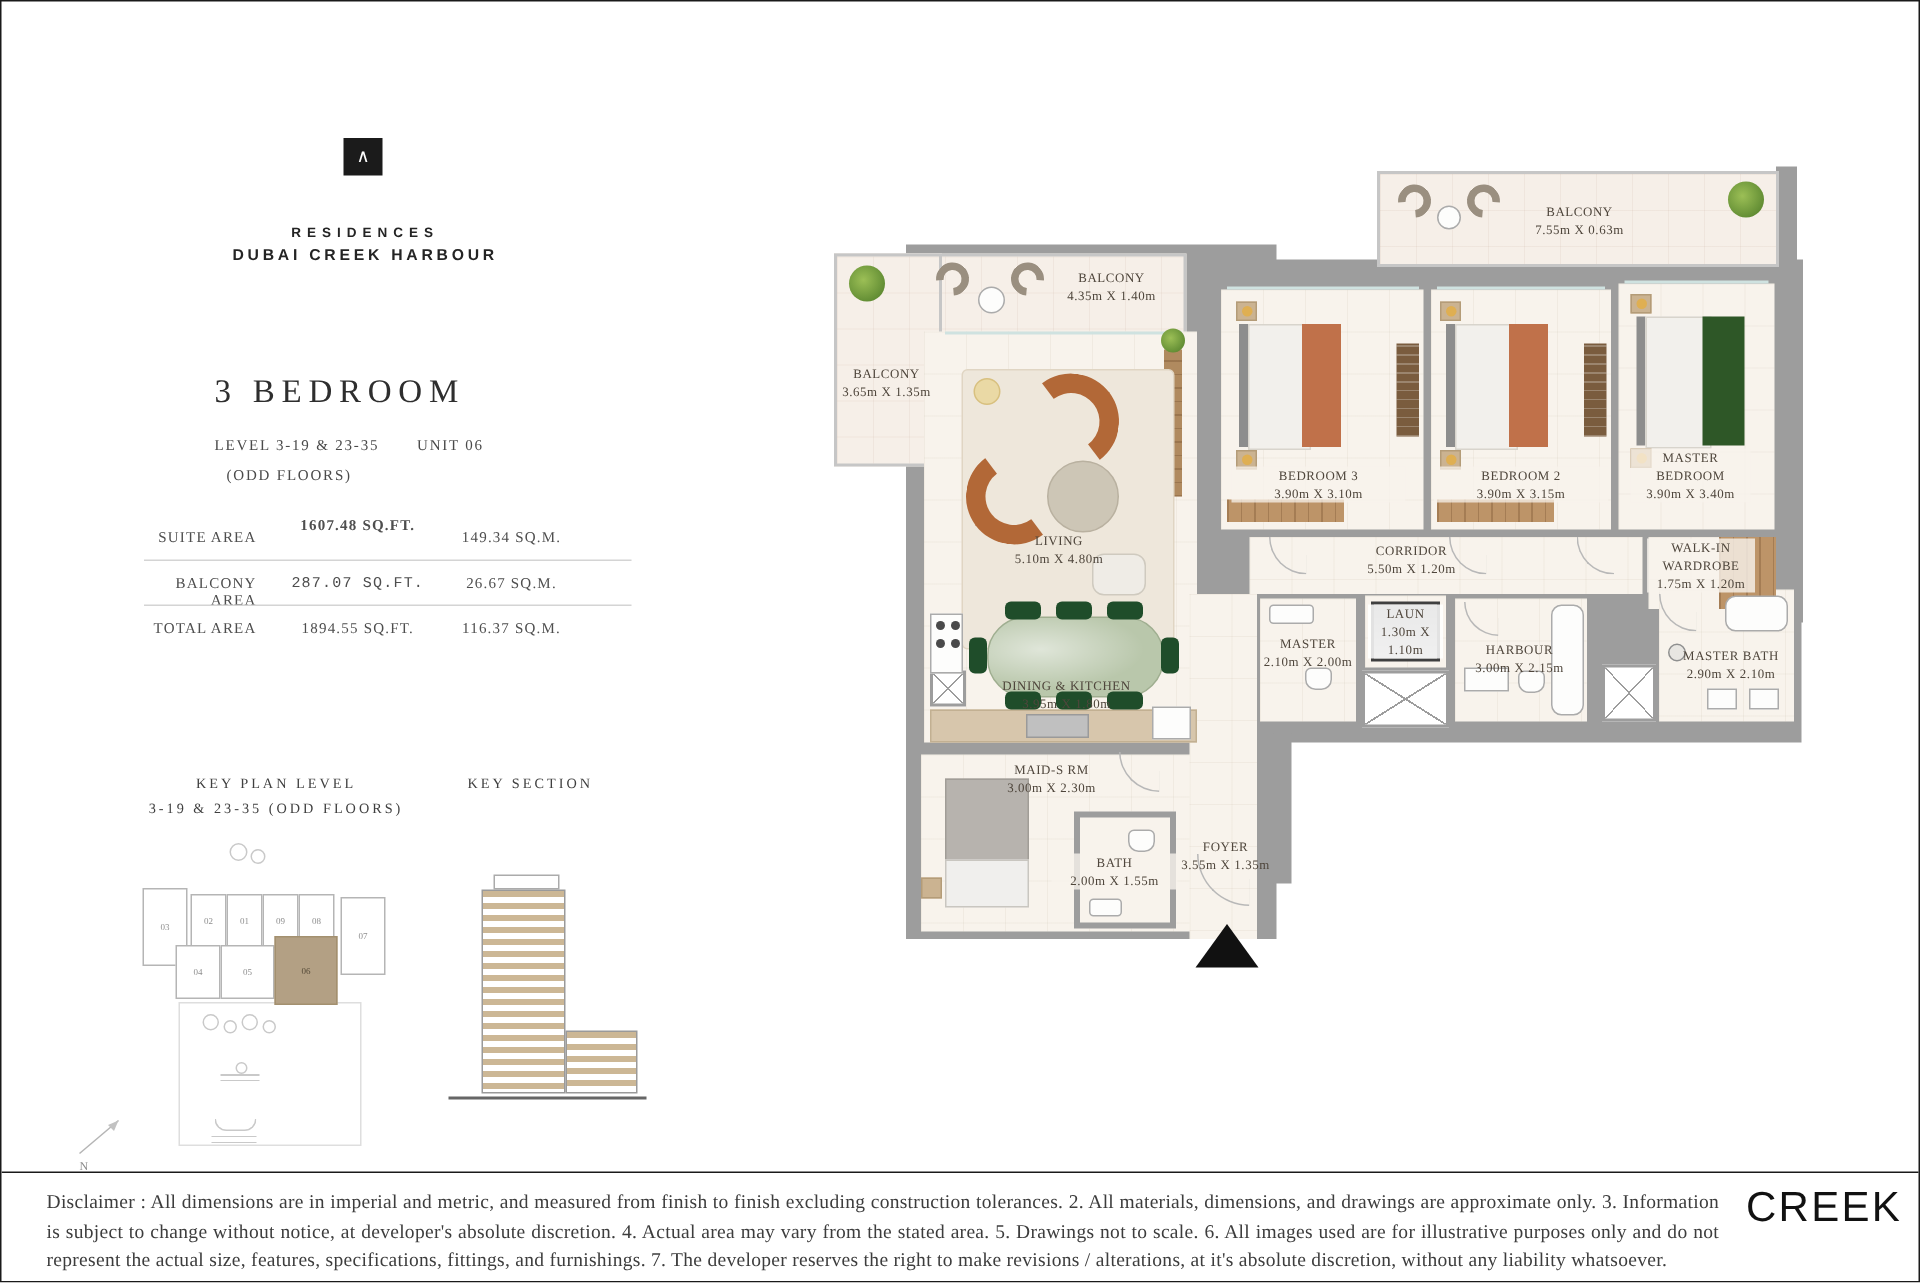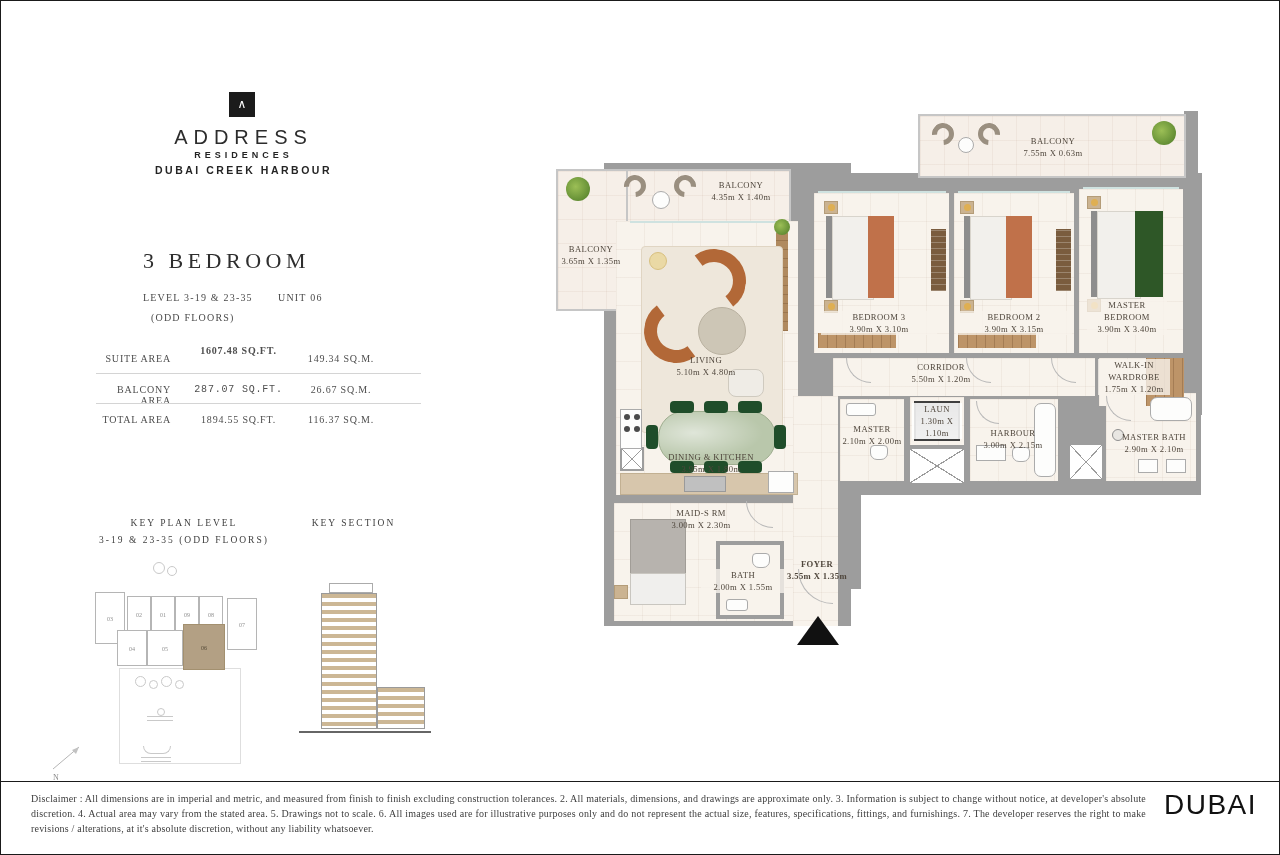--- a/index.html
+++ b/index.html
@@ -47,30 +47,29 @@
   .nstand{background:#cbb391;z-index:10;border:1px solid #b49c78;box-sizing:border-box;}
   .lampdot{background:#dfaf52;border-radius:50%;z-index:12;}
   
   .kbox{border:1px solid #b5b5b5;box-sizing:border-box;background:#fff;z-index:3;
         font:6px "Liberation Serif",serif;color:#8f8f8f;text-align:center;}
   .klight{border:1px solid #dedede;box-sizing:border-box;z-index:1;}
   .waves{background-image:repeating-linear-gradient(to bottom,#c9c9c9 0 1px,transparent 1px 4px);z-index:2;}
   .treedot{border:1px solid #c9c9c9;border-radius:50%;z-index:2;background:#fff;}
   .stripes{background:repeating-linear-gradient(to bottom,#ccb795 0 4px,#ffffff 4px 8px);
            border:1px solid #9a9a9a;box-sizing:border-box;}
-  .disclaimer{font-size:10px;line-height:1.5;text-align:justify;color:#3d3d3d;letter-spacing:.2px;}
+  .disclaimer{font-size:13px;line-height:1.5;text-align:justify;color:#3d3d3d;letter-spacing:.2px;}
   .emaar{font-family:"Liberation Sans",sans-serif;font-size:28px;letter-spacing:1.5px;color:#111;}
 </style>
 </head>
 <body>
 
 <div class="page">
 
   <div class="abs logo-mark" style="left:228px;top:91px;">∧</div>
-  <div class="abs brand-name" style="left:140px;top:125px;width:205px;">ADDRESS</div>
   <div class="abs brand-sub1" style="left:140px;top:149px;width:205px;">RESIDENCES</div>
   <div class="abs brand-sub2" style="left:110px;top:163px;width:265px;">DUBAI CREEK HARBOUR</div>
 
   <div class="abs unit-title" style="left:142px;top:247px;">3 BEDROOM</div>
   <div class="abs meta" style="left:142px;top:291px;">LEVEL 3-19 &amp; 23-35</div>
   <div class="abs meta" style="left:277px;top:291px;">UNIT 06</div>
   <div class="abs meta" style="left:150px;top:311px;">(ODD FLOORS)</div>
 
   <div class="abs tbl-cell" style="left:95px;top:352px;width:75px;text-align:right;">SUITE AREA</div>
   <div class="abs tbl-cell" style="left:185px;top:344px;width:105px;text-align:center;font-weight:bold;">1607.48 SQ.FT.</div>
@@ -309,23 +308,23 @@
       <span class="rdims">3.95m X 1.80m</span>
     </div>
     <div class="rlabel" style="left:95px;top:396px;width:120px;">
       <span class="rname">MAID-S RM</span>
       <span class="rdims">3.00m X 2.30m</span>
     </div>
     <div class="rlabel" style="left:155px;top:458px;width:84px;background:rgba(248,243,236,.8);z-index:31;">
       <span class="rname">BATH</span>
       <span class="rdims">2.00m X 1.55m</span>
     </div>
-    <div class="rlabel" style="left:240px;top:447px;width:62px;font-weight:bold;">
+    <div class="rlabel" style="left:240px;top:447px;width:62px;">
       <span class="rname">FOYER</span>
       <span class="rdims">3.55m X 1.35m</span>
     </div>
   </div>
 
   <div class="abs hline" style="left:0px;top:780px;width:1280px;background:#1a1a1a;height:1px;"></div>
   <div class="abs disclaimer" style="left:30px;top:790px;width:1115px;">Disclaimer : All dimensions are in imperial and metric, and measured from finish to finish excluding construction tolerances. 2. All materials, dimensions, and drawings are approximate only. 3. Information is subject to change without notice, at developer's absolute discretion. 4. Actual area may vary from the stated area. 5. Drawings not to scale. 6. All images used are for illustrative purposes only and do not represent the actual size, features, specifications, fittings, and furnishings. 7. The developer reserves the right to make revisions / alterations, at it's absolute discretion, without any liability whatsoever.</div>
-  <div class="abs emaar" style="left:1163px;top:788px;">DUBAI</div>
+  <div class="abs emaar" style="left:1163px;top:788px;">CREEK</div>
 
 </div>
 
 </body></html>

